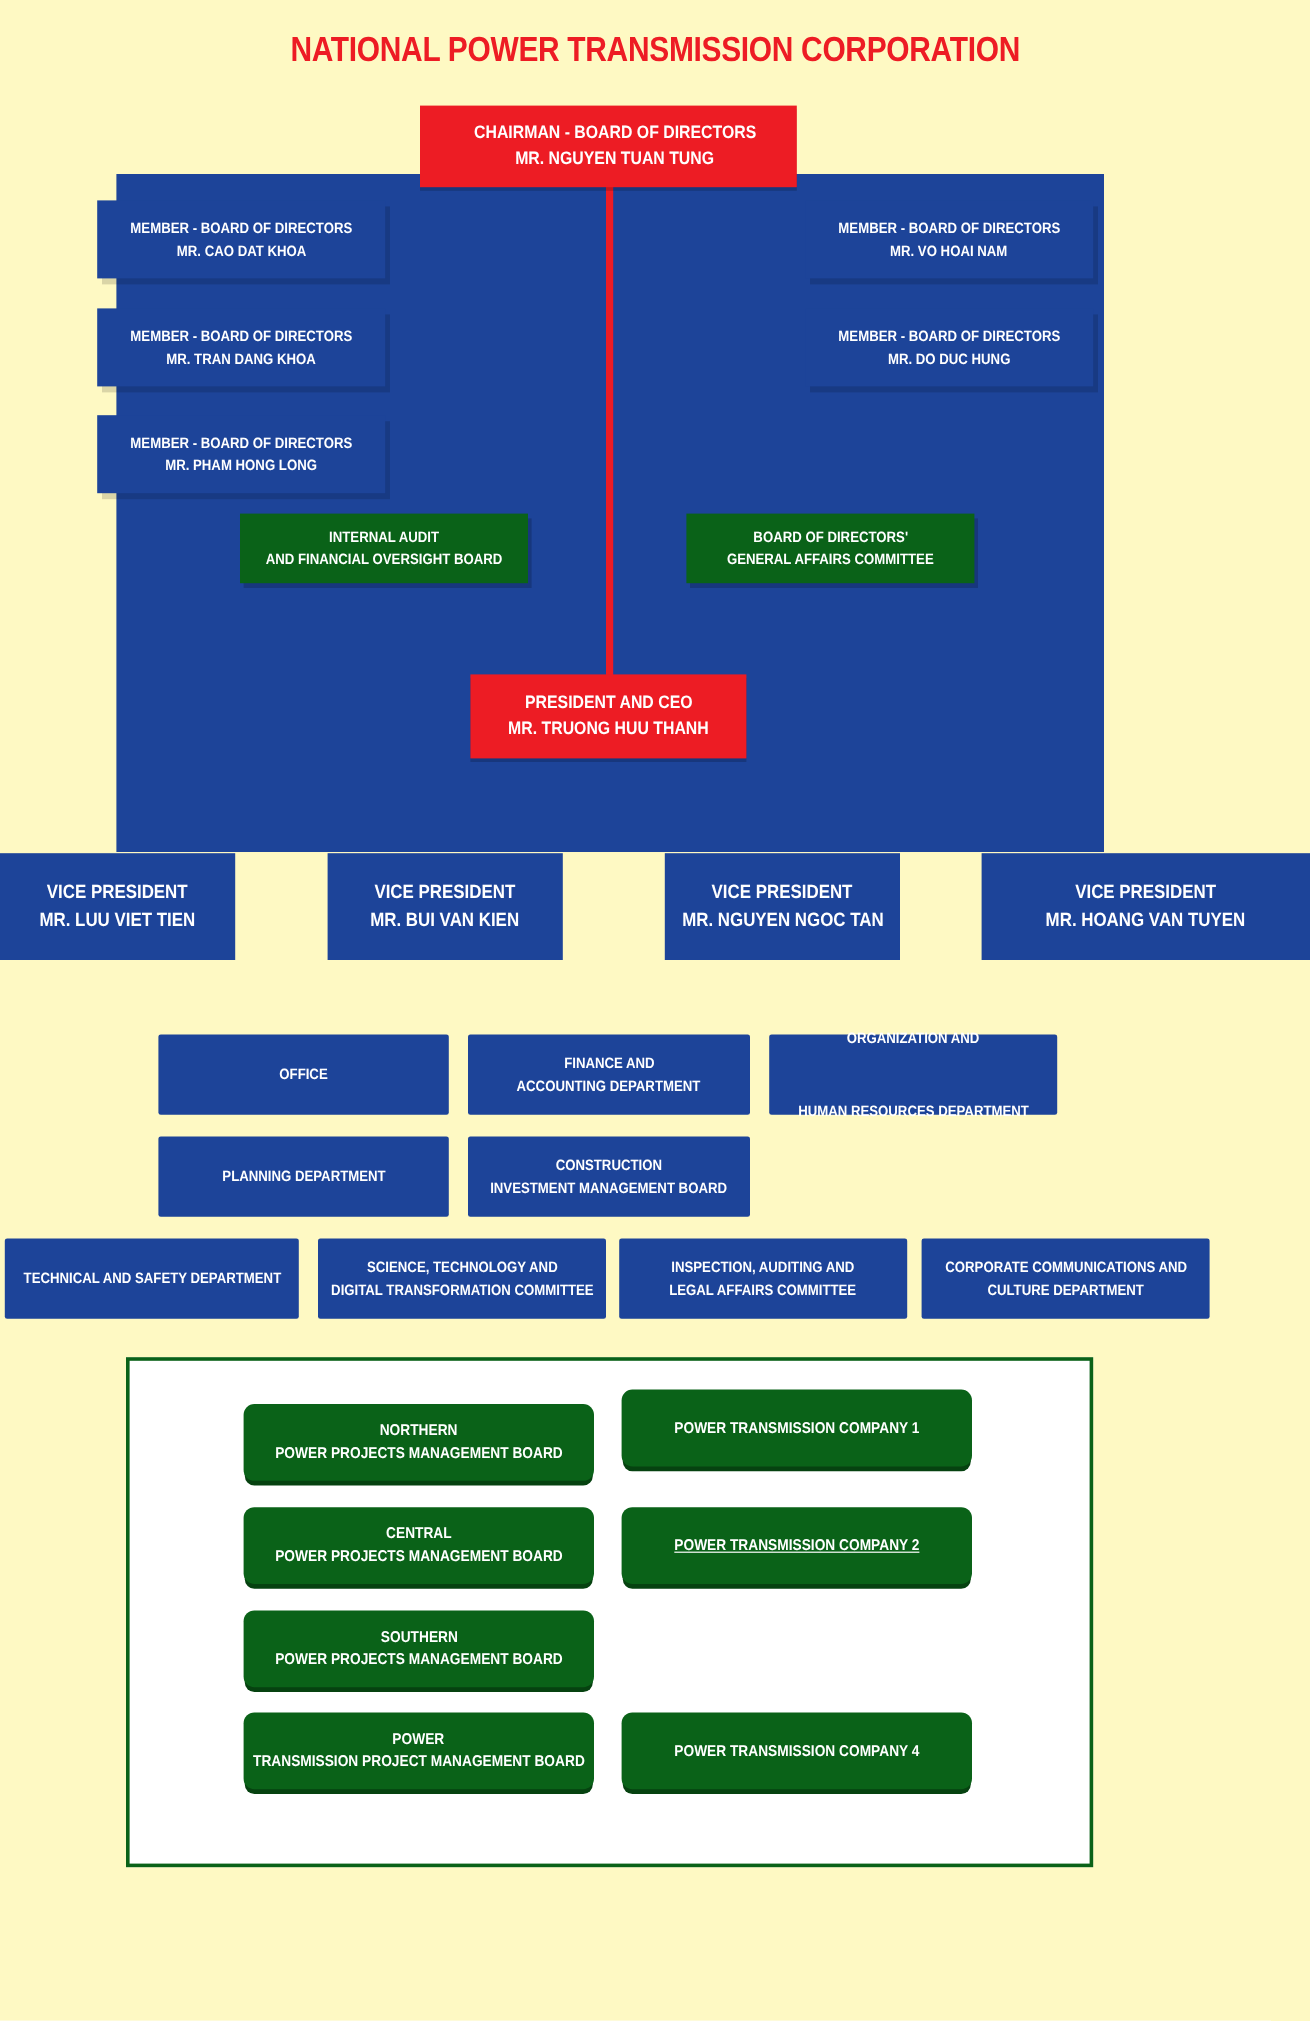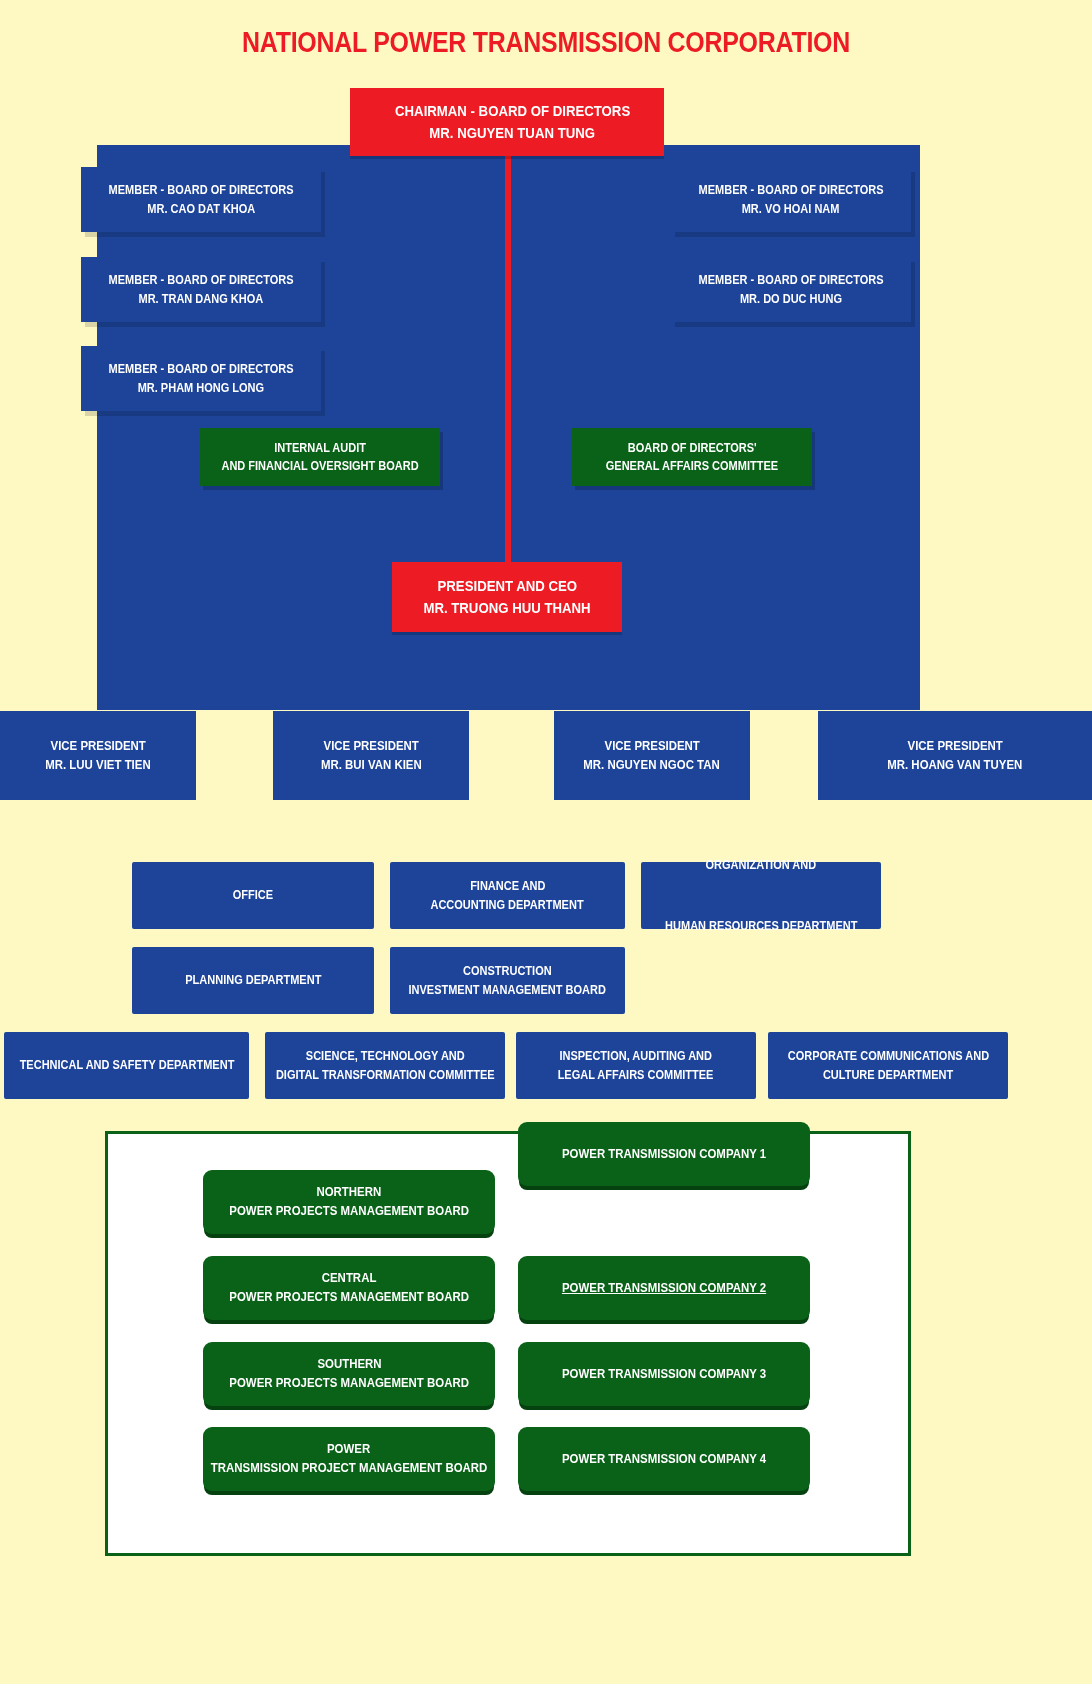--- a/index.html
+++ b/index.html
@@ -82,21 +82,21 @@
   
   .green-box {
     background: #0a6218;
     box-shadow: 3px 4px 0 0 rgba(0,0,0,0.18);
     font-size: 12.5px;
   }
 
   
   .vp-box {
     background: #1d4499;
-    font-size: 13px;
+    font-size: 16px;
   }
 
   
   .dept-box {
     background: #1d4499;
     border-radius: 2px;
     box-shadow: 0 6px 0 -1px #132f६e;
     font-size: 12.5px;
   }
   .dept-box::after {
@@ -242,26 +242,23 @@
   </div>
   <div class="node sub-box" style="left:203px; top:1342px; width:292px; height:64px;">
     <span class="ln">SOUTHERN</span>
     <span class="ln">POWER PROJECTS MANAGEMENT BOARD</span>
   </div>
   <div class="node sub-box" style="left:203px; top:1427px; width:292px; height:64px;">
     <span class="ln">POWER</span>
     <span class="ln">TRANSMISSION PROJECT MANAGEMENT BOARD</span>
   </div>
 
-  <div class="node sub-box" style="left:518px; top:1122px; width:292px; height:64px;align-items:center;">
+  <div class="node sub-box" style="left:518px; top:1158px; width:292px; height:64px;align-items:center;">
     <span class="ln">POWER TRANSMISSION COMPANY 1</span>
   </div>
   <div class="node sub-box" style="left:518px; top:1256px; width:292px; height:64px;text-decoration:underline;">
     <span class="ln">POWER TRANSMISSION COMPANY 2</span>
   </div>
-  <div class="node sub-box" style="left:518px; top:1342px; width:292px; height:64px;">
-    <span class="ln">POWER TRANSMISSION COMPANY 3</span>
-  </div>
   <div class="node sub-box" style="left:518px; top:1427px; width:292px; height:64px;">
     <span class="ln">POWER TRANSMISSION COMPANY 4</span>
   </div>
 
 </div>
 
 </body></html>

